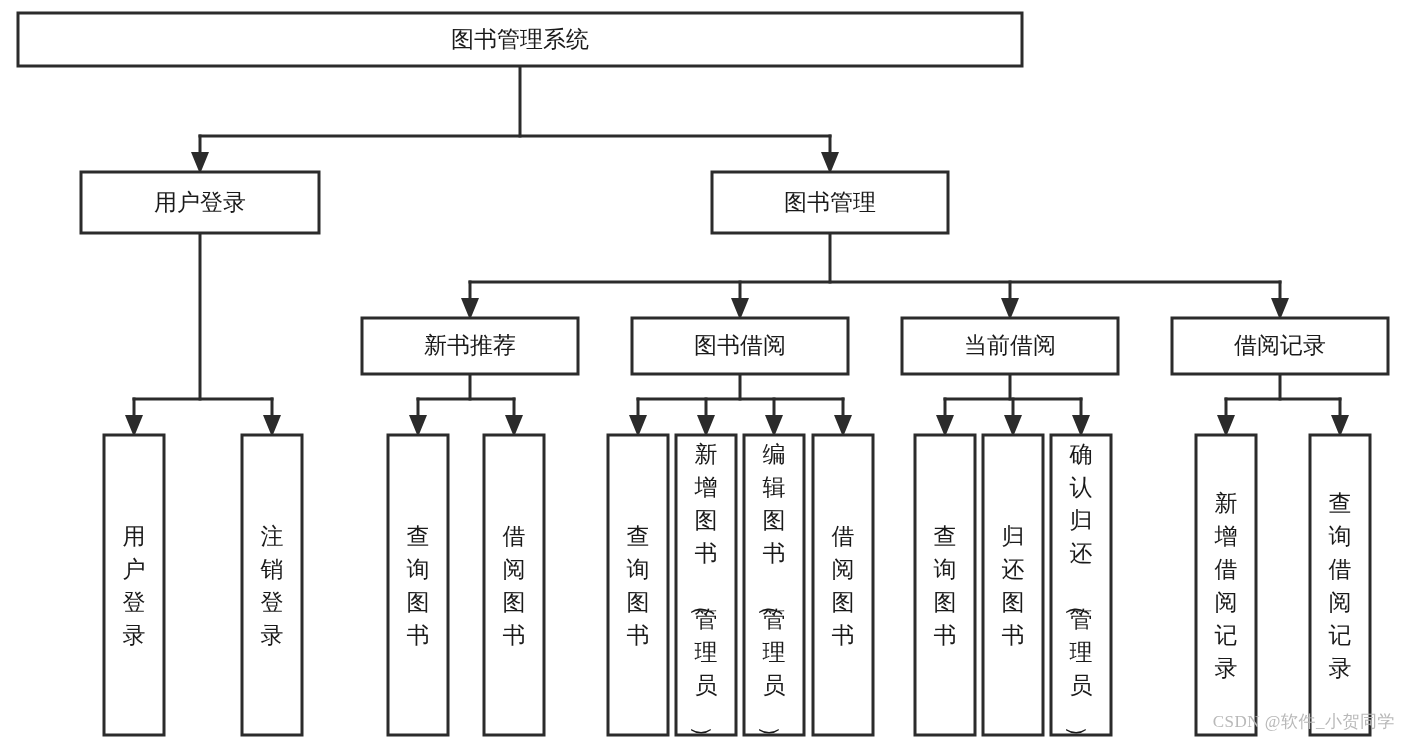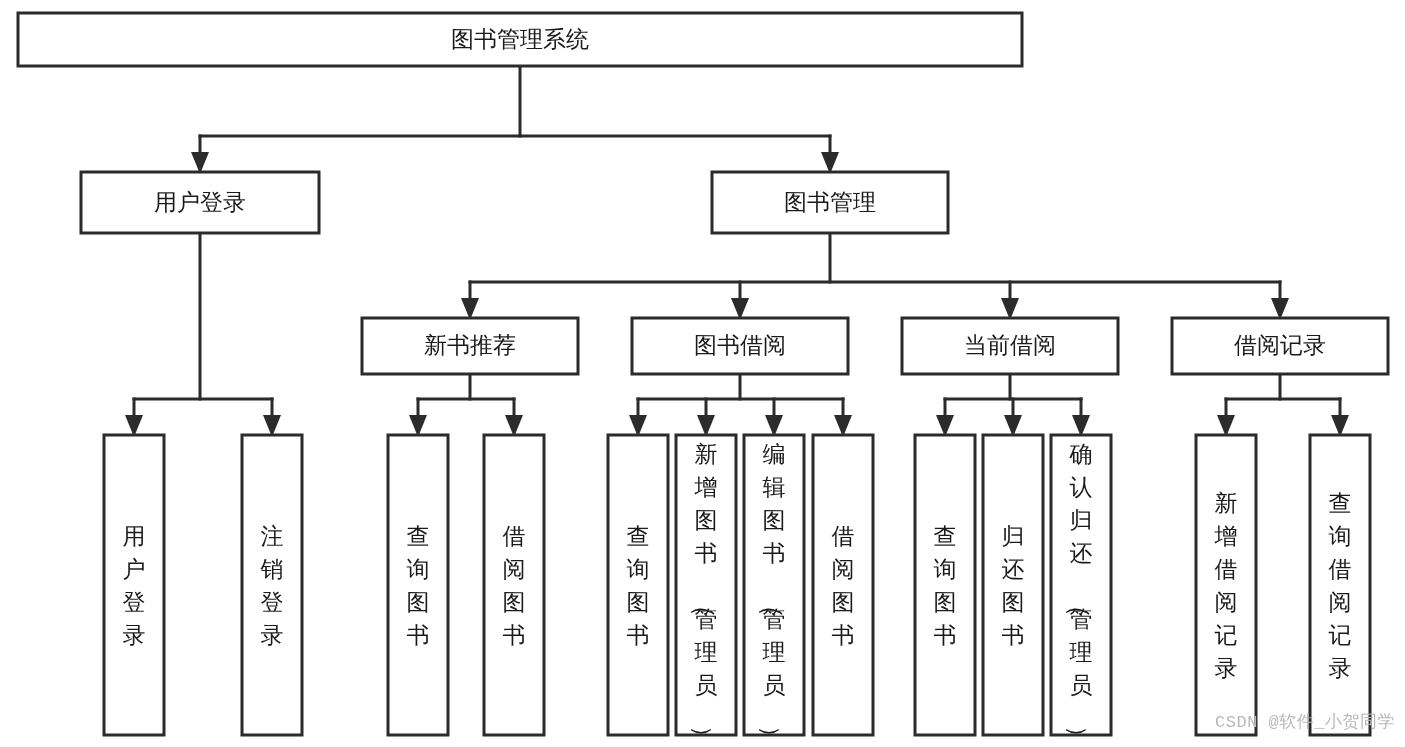--- a/index.html
+++ b/index.html
@@ -55,21 +55,21 @@
     font-family: "Liberation Sans", "DejaVu Sans", sans-serif;
     font-size: 23px;
     fill: #1a1a1a;
     text-anchor: middle;
     white-space: pre;
   }
   .watermark {
     position: absolute;
     right: 10px;
     bottom: 6px;
-    font-family: Liberation Mono, monospace;
+    font-family: Liberation Serif, serif;
     font-size: 17px;
     color: #b8b8b8;
     letter-spacing: 0.5px;
     user-select: none;
     pointer-events: none;
     margin-top: 48px;
   }
 </style>
 </head>
 <body>

